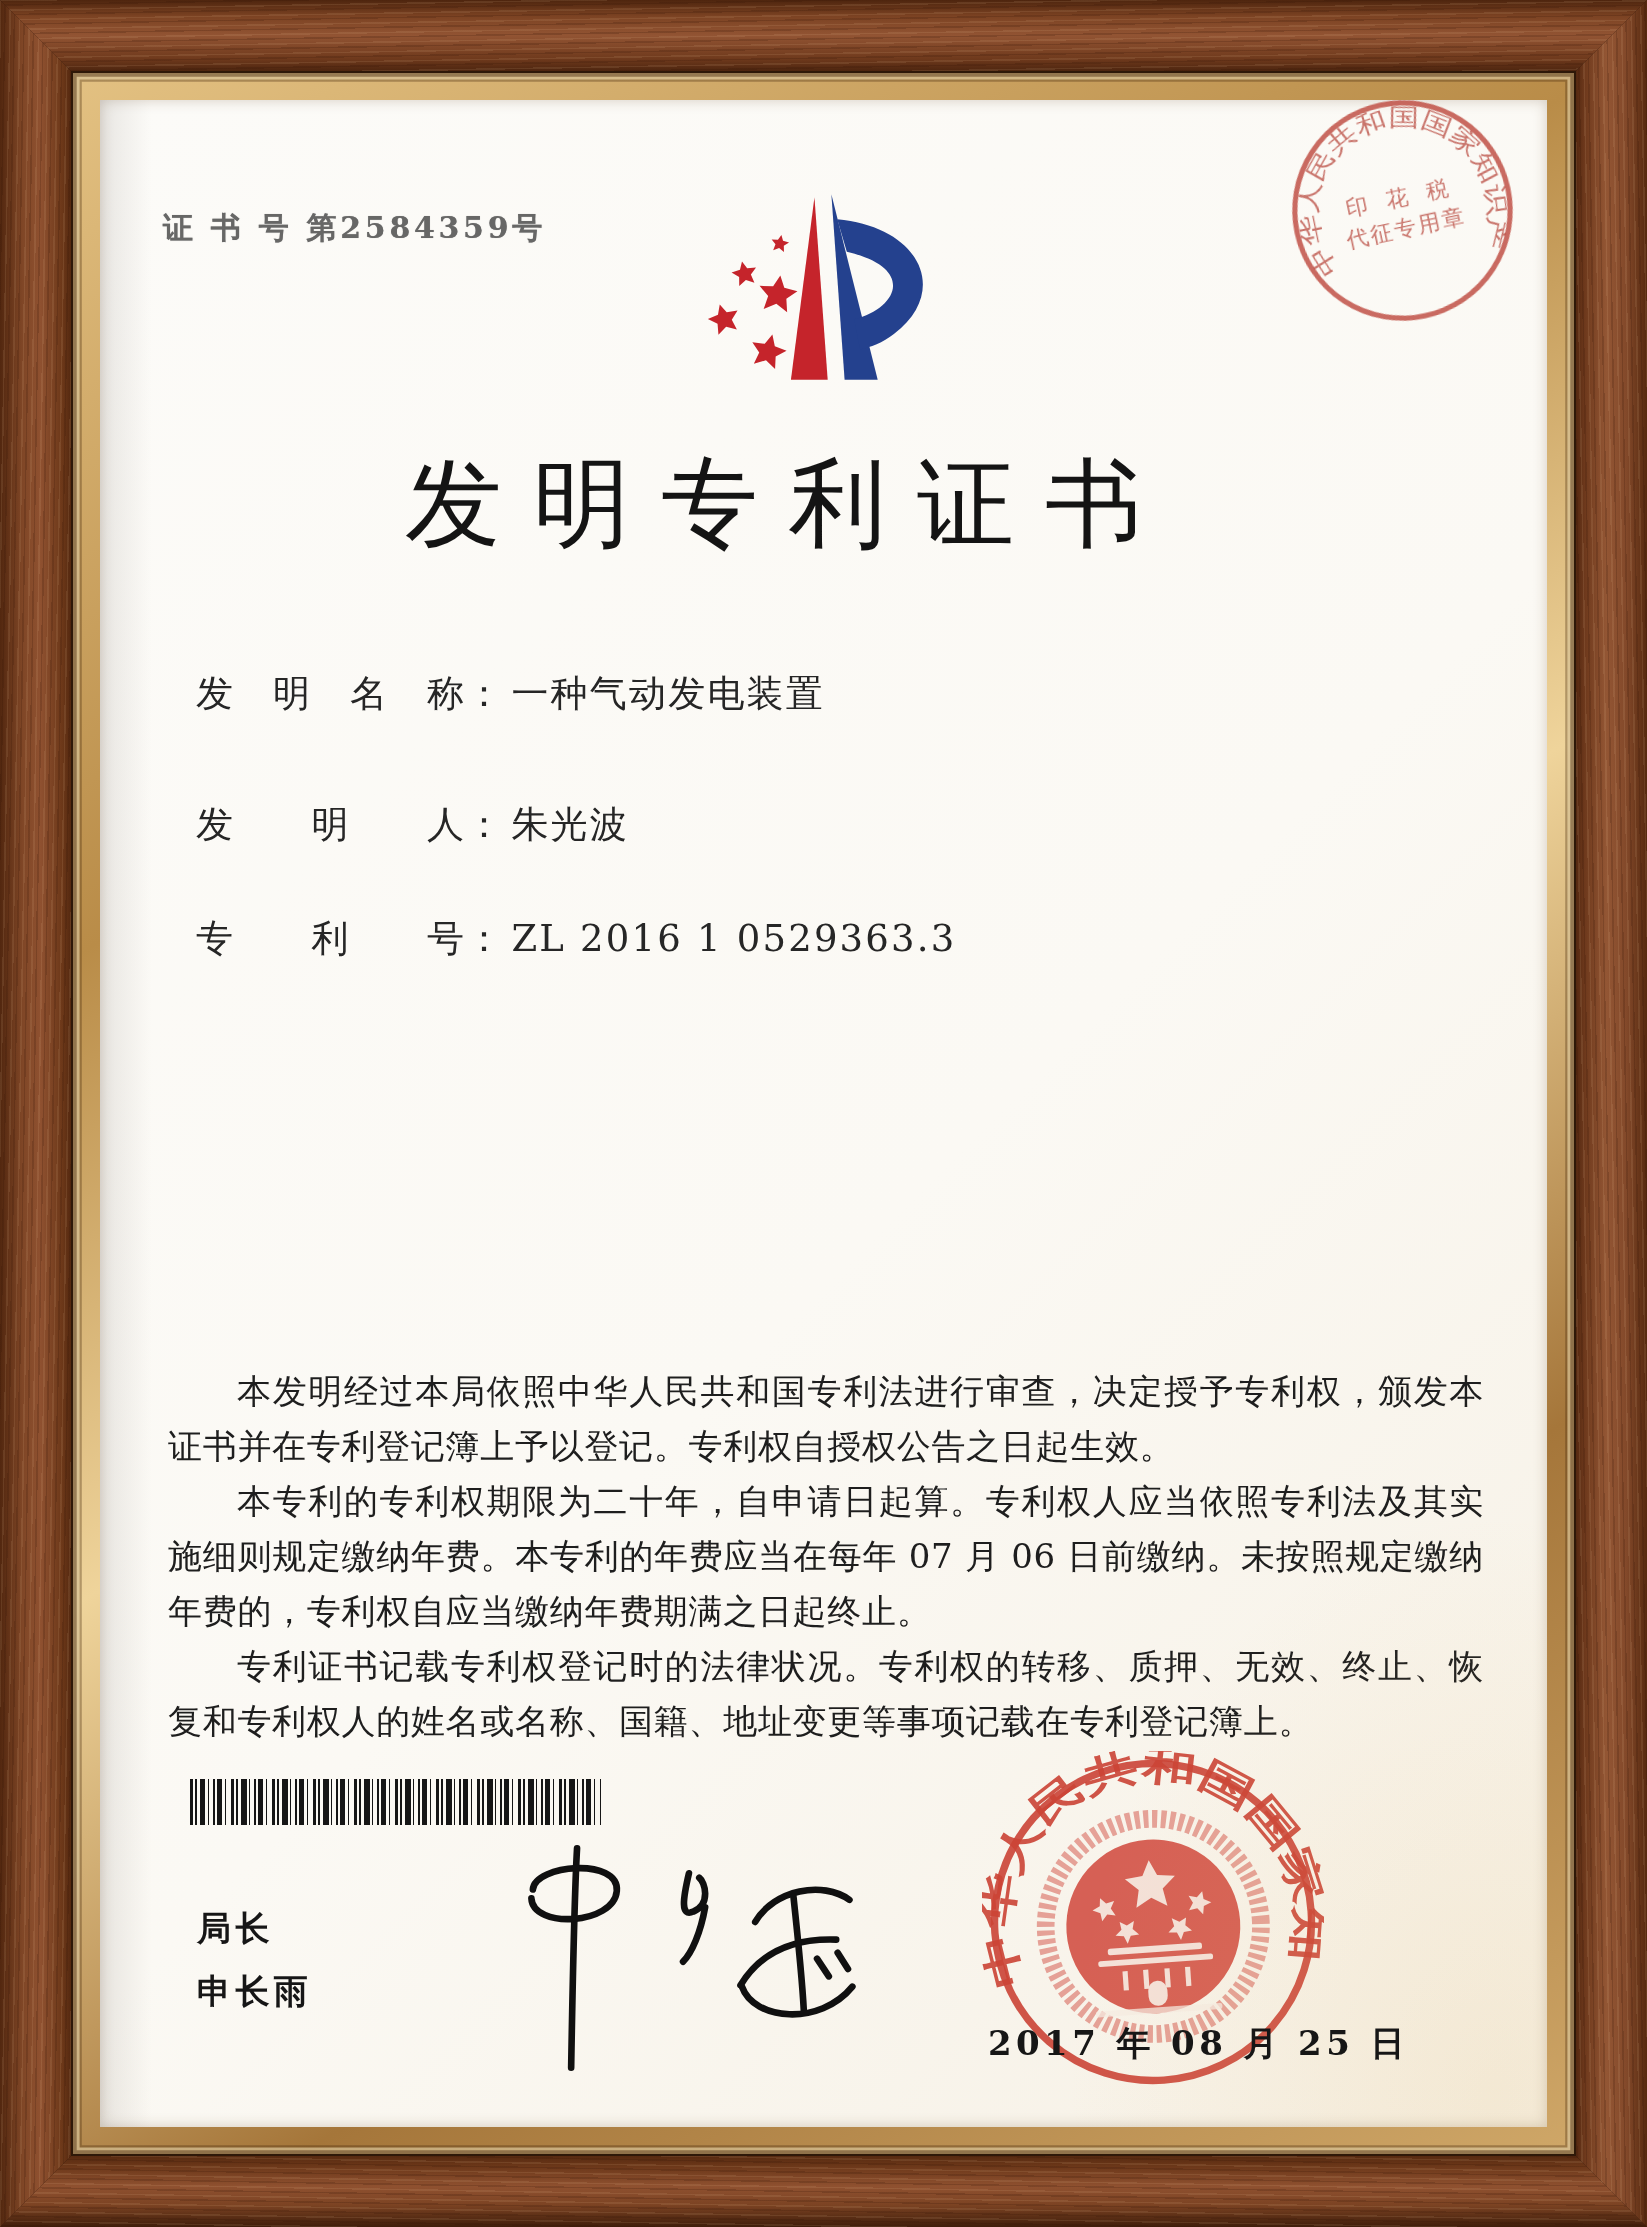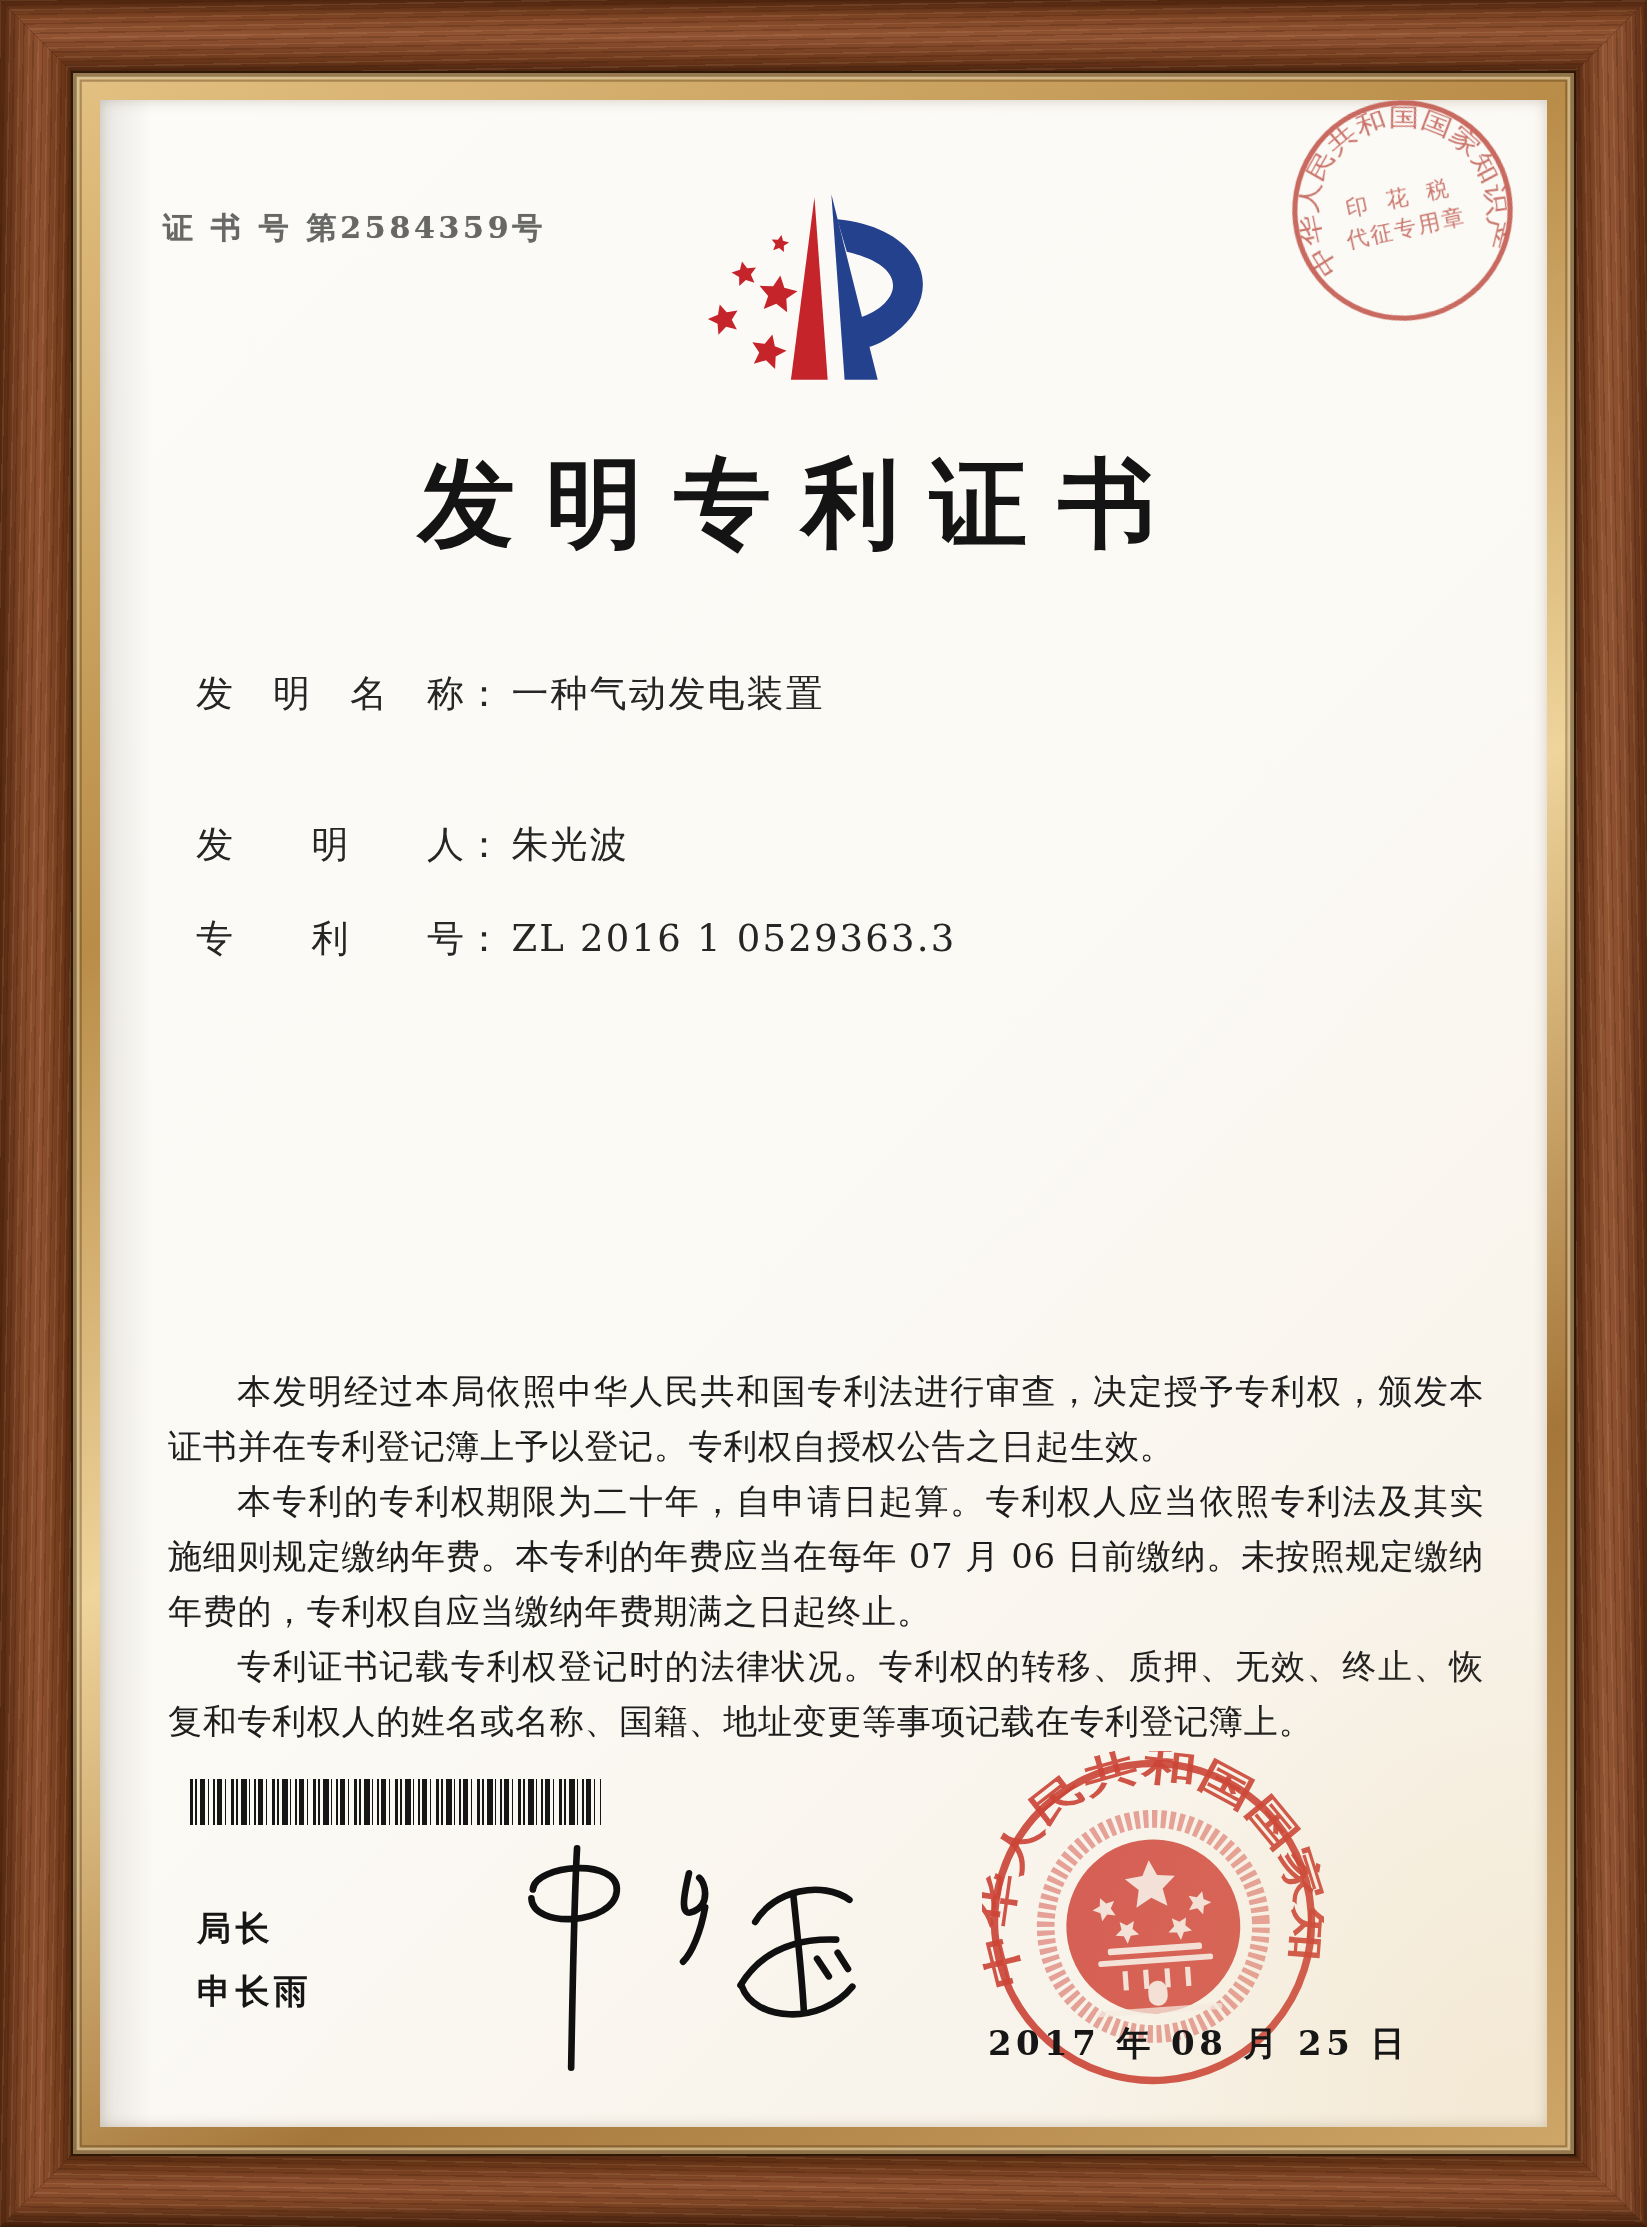--- a/index.html
+++ b/index.html
@@ -35,26 +35,26 @@
     background:linear-gradient(135deg,#fcfbf8 0%,#fbf9f4 55%,#f6f0e4 100%);
     box-shadow:inset 0 0 13.3px rgba(90,65,30,.25);}
   .paper::before{content:"";position:absolute;left:0;top:0;bottom:0;width:52px;
     background:linear-gradient(90deg,rgba(110,100,92,.14),rgba(110,100,92,0));}
   .paper::after{content:"";position:absolute;right:0;bottom:0;width:516px;height:663px;
     background:radial-gradient(ellipse at 90% 95%,rgba(228,190,120,.16),rgba(228,190,120,0) 65%);}
   .abs{position:absolute;}
   
   .cert-no{left:63px;top:108px;font-size:30px;letter-spacing:3.7px;color:#474747;
     font-weight:600;opacity:.82;text-shadow:0 0 0.7px #777;}
-  .title{left:318px;top:340px;font-size:97px;font-weight:700;color:#141414;
+  .title{left:305px;top:340px;font-size:97px;font-weight:400;color:#141414;
     letter-spacing:31px;white-space:nowrap;text-align:center;}
   .field{left:96px;font-size:37px;color:#262626;white-space:nowrap;font-weight:500;}
   .field .lbl{letter-spacing:1.5px;}
   .field .val{margin-left:7.4px;letter-spacing:2.2px;}
-  .f0{top:569px;} .f1{top:720px;} .f2{top:814px;}
+  .f0{top:569px;} .f1{top:700px;} .f2{top:814px;}
   .f3{top:938px;} .f4{top:1058px;} .f5{top:1180px;}
   .body-text{left:68px;top:1264px;width:1316px;font-size:34px;line-height:55px;
     color:#1e1e1e;text-align:justify;letter-spacing:0.7px;}
   .body-text p{margin:0;text-indent:69px;}
   .barcode{left:90px;top:1679px;width:411px;height:46px;
     background:repeating-linear-gradient(90deg,
       #161616 0 2.9px, transparent 2.9px 5.2px,
       #161616 5.2px 6.6px, transparent 6.6px 10.3px,
       #161616 10.3px 15.5px, transparent 15.5px 17.7px,
       #161616 17.7px 19px, transparent 19px 23px,

